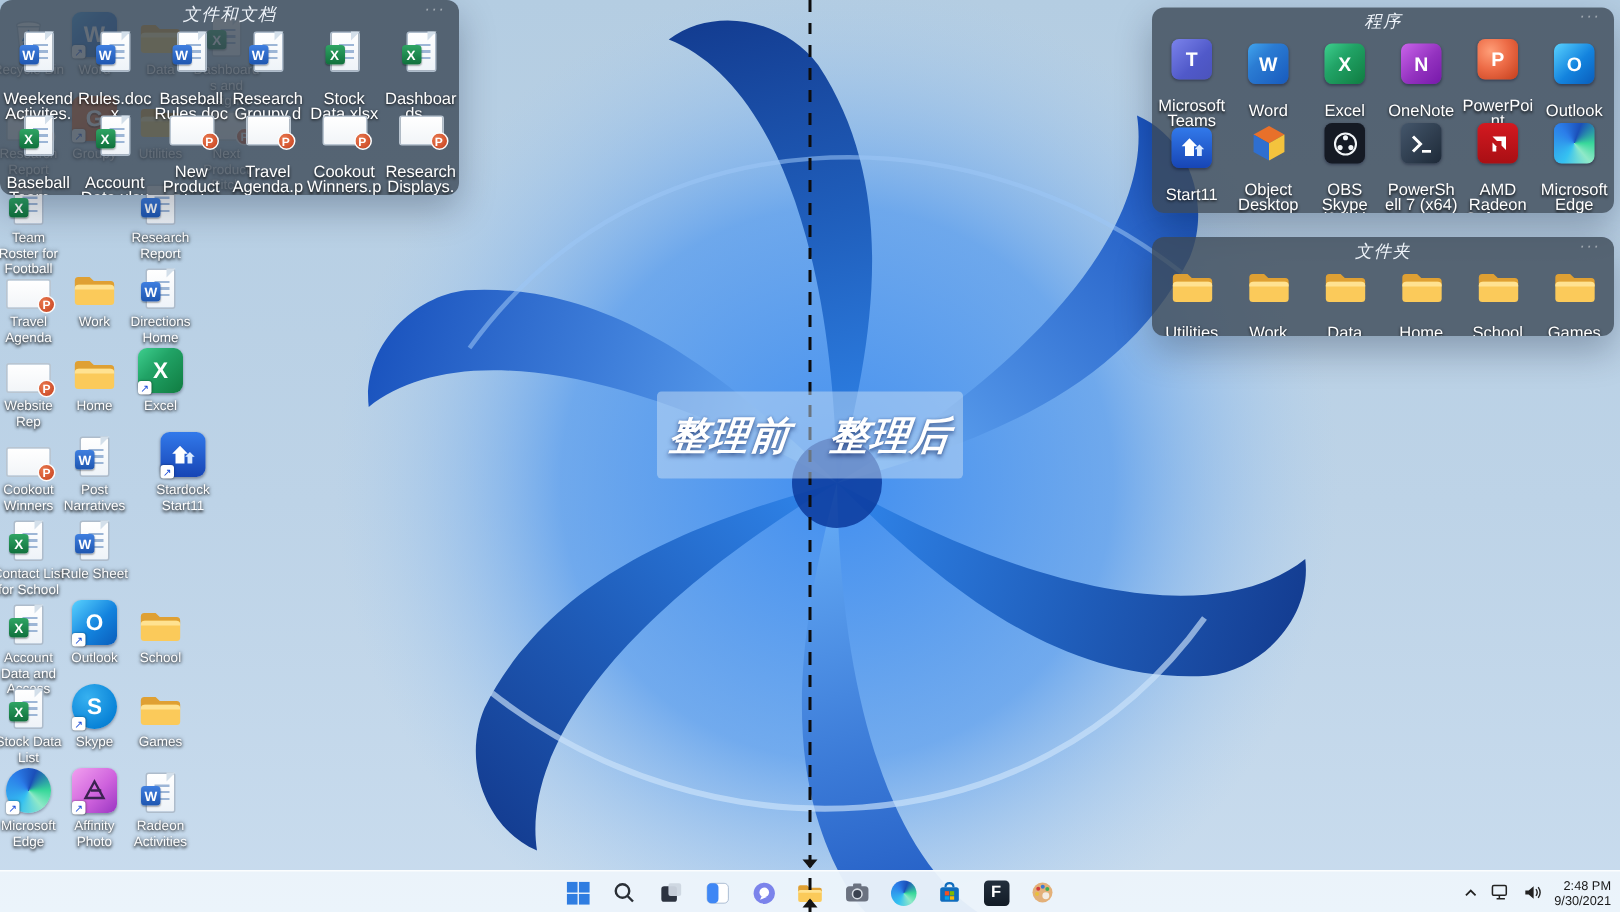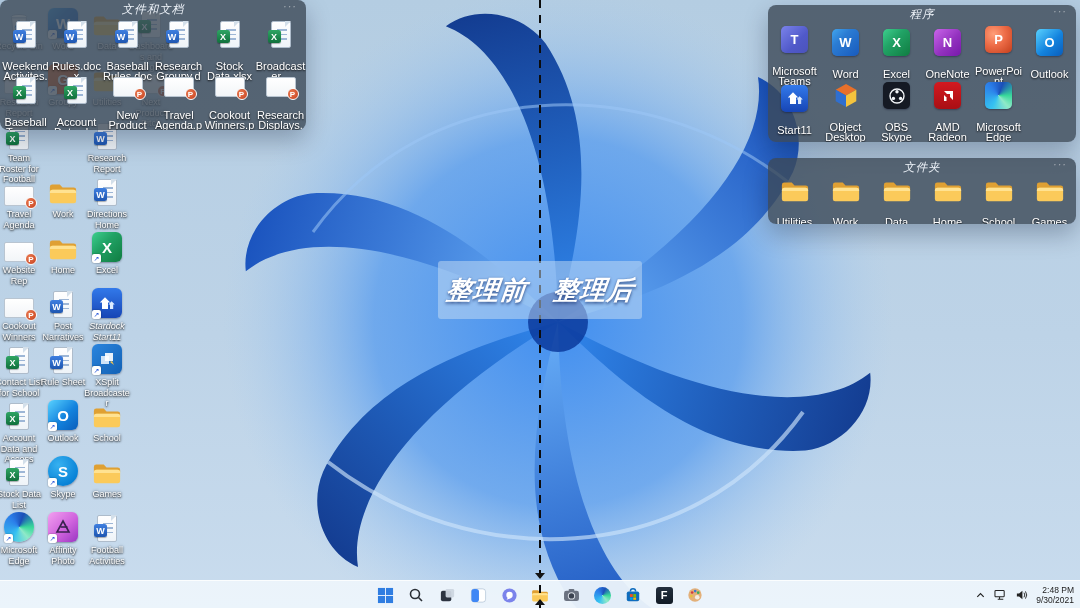--- a/index.html
+++ b/index.html
@@ -287,21 +287,21 @@
       </div>
       <div class="desk-icon" style="left: 39px; top: 286px;">
         <div class="ic">
           <span class="page">
             <span class="ln"></span>
             <span class="badge bw">W</span>
           </span>
         </div>
         <div class="lbl">Post Narratives</div>
       </div>
-      <div class="desk-icon" style="left: 83px; top: 286px; font-style: italic;">
+      <div class="desk-icon" style="left: 98px; top: 286px;">
         <div class="ic">
           <span class="app start11-app">
             <svg width="18" height="18" viewBox="0 0 18 18">
               <path d="M4 15 V8.5 H1.8 L7 3.2 12.2 8.5 H10 V15 Z" fill="#fff"></path>
               <path d="M12 15 V10.5 h-1.6 L13.6 7.3 16.8 10.5 H15.2 V15 Z" fill="#dcebff"></path>
             </svg>
           </span>
           <span class="sc">↗</span>
         </div>
         <div class="lbl">Stardock Start11</div>
@@ -317,33 +317,20 @@
       </div>
       <div class="desk-icon" style="left: 39px; top: 342px;">
         <div class="ic">
           <span class="page">
             <span class="ln"></span>
             <span class="badge bw">W</span>
           </span>
         </div>
         <div class="lbl">Rule Sheet</div>
       </div>
-      <div class="desk-icon" style="left: 83px; top: 342px;">
-        <div class="ic">
-          <span class="app xsplit-app">
-            <svg width="16" height="16" viewBox="0 0 16 16">
-              <rect x="2" y="5" width="8" height="8" fill="#cfe3f7"></rect>
-              <rect x="6" y="2" width="8" height="8" fill="#fff" opacity=".9"></rect>
-              <path d="M11 11 l4 3 -2-4 Z" fill="#f2c24a"></path>
-            </svg>
-          </span>
-          <span class="sc">↗</span>
-        </div>
-        <div class="lbl">XSplit Broadcaster</div>
-      </div>
       <div class="desk-icon" style="left: -5px; top: 398px;">
         <div class="ic">
           <span class="page">
             <span class="ln"></span>
             <span class="badge bx">X</span>
           </span>
         </div>
         <div class="lbl">Account Data and Access</div>
       </div>
       <div class="desk-icon" style="left: 39px; top: 398px;">
@@ -408,21 +395,21 @@
         </div>
         <div class="lbl">Affinity Photo</div>
       </div>
       <div class="desk-icon" style="left: 83px; top: 510px;">
         <div class="ic">
           <span class="page">
             <span class="ln"></span>
             <span class="badge bw">W</span>
           </span>
         </div>
-        <div class="lbl">Football Activities</div>
+        <div class="lbl">Radeon Activities</div>
       </div>
     </div>
 
   <div id="fences-host">
       <section class="fence " id="fence-programs">
         <div class="ftitle">程序<span class="fdots">···</span></div>
         <div class="fgrid">
           <div class="fitem sm">
             <div class="ic">
               <span class="app teams-app">T</span>
@@ -488,20 +475,31 @@
                   <circle cx="9" cy="4.8" r="1.7" fill="#f2f5f8"></circle>
                   <circle cx="5.4" cy="11.4" r="1.7" fill="#f2f5f8"></circle>
                   <circle cx="12.6" cy="11.4" r="1.7" fill="#f2f5f8"></circle>
                 </svg>
               </span>
             </div>
             <div class="lbl">OBS Skype (64bit)</div>
           </div>
           <div class="fitem sm">
             <div class="ic">
+              <span class="app powershell-app">
+                <svg width="18" height="14" viewBox="0 0 18 14">
+                  <path d="M3 2 l5 5 -5 5" stroke="#fff" stroke-width="2" fill="none"></path>
+                  <rect x="9" y="11" width="6" height="1.8" fill="#fff"></rect>
+                </svg>
+              </span>
+            </div>
+            <div class="lbl">PowerShell 7 (x64)</div>
+          </div>
+          <div class="fitem sm">
+            <div class="ic">
               <span class="app amd-app">
                 <svg width="16" height="16" viewBox="0 0 16 16">
                   <path d="M4 3 h9 v9 l-3-3 V6 H7 Z" fill="#fff"></path>
                   <path d="M4 13 V7 l2.5 2.5 V13 Z" fill="#fff"></path>
                 </svg>
               </span>
             </div>
             <div class="lbl">AMD Radeon Software</div>
           </div>
           <div class="fitem sm">
@@ -625,21 +623,21 @@
             </div>
             <div class="lbl">Stock Data.xlsx</div>
           </div>
           <div class="fitem sm">
             <div class="ic">
               <span class="page">
                 <span class="ln"></span>
                 <span class="badge bx">X</span>
               </span>
             </div>
-            <div class="lbl">Broadcaster...</div>
+            <div class="lbl">Dashboards...</div>
           </div>
           <div class="fitem sm">
             <div class="ic">
               <span class="page">
                 <span class="ln"></span>
                 <span class="badge bx">X</span>
               </span>
             </div>
             <div class="lbl">Baseball Team ...</div>
           </div>

